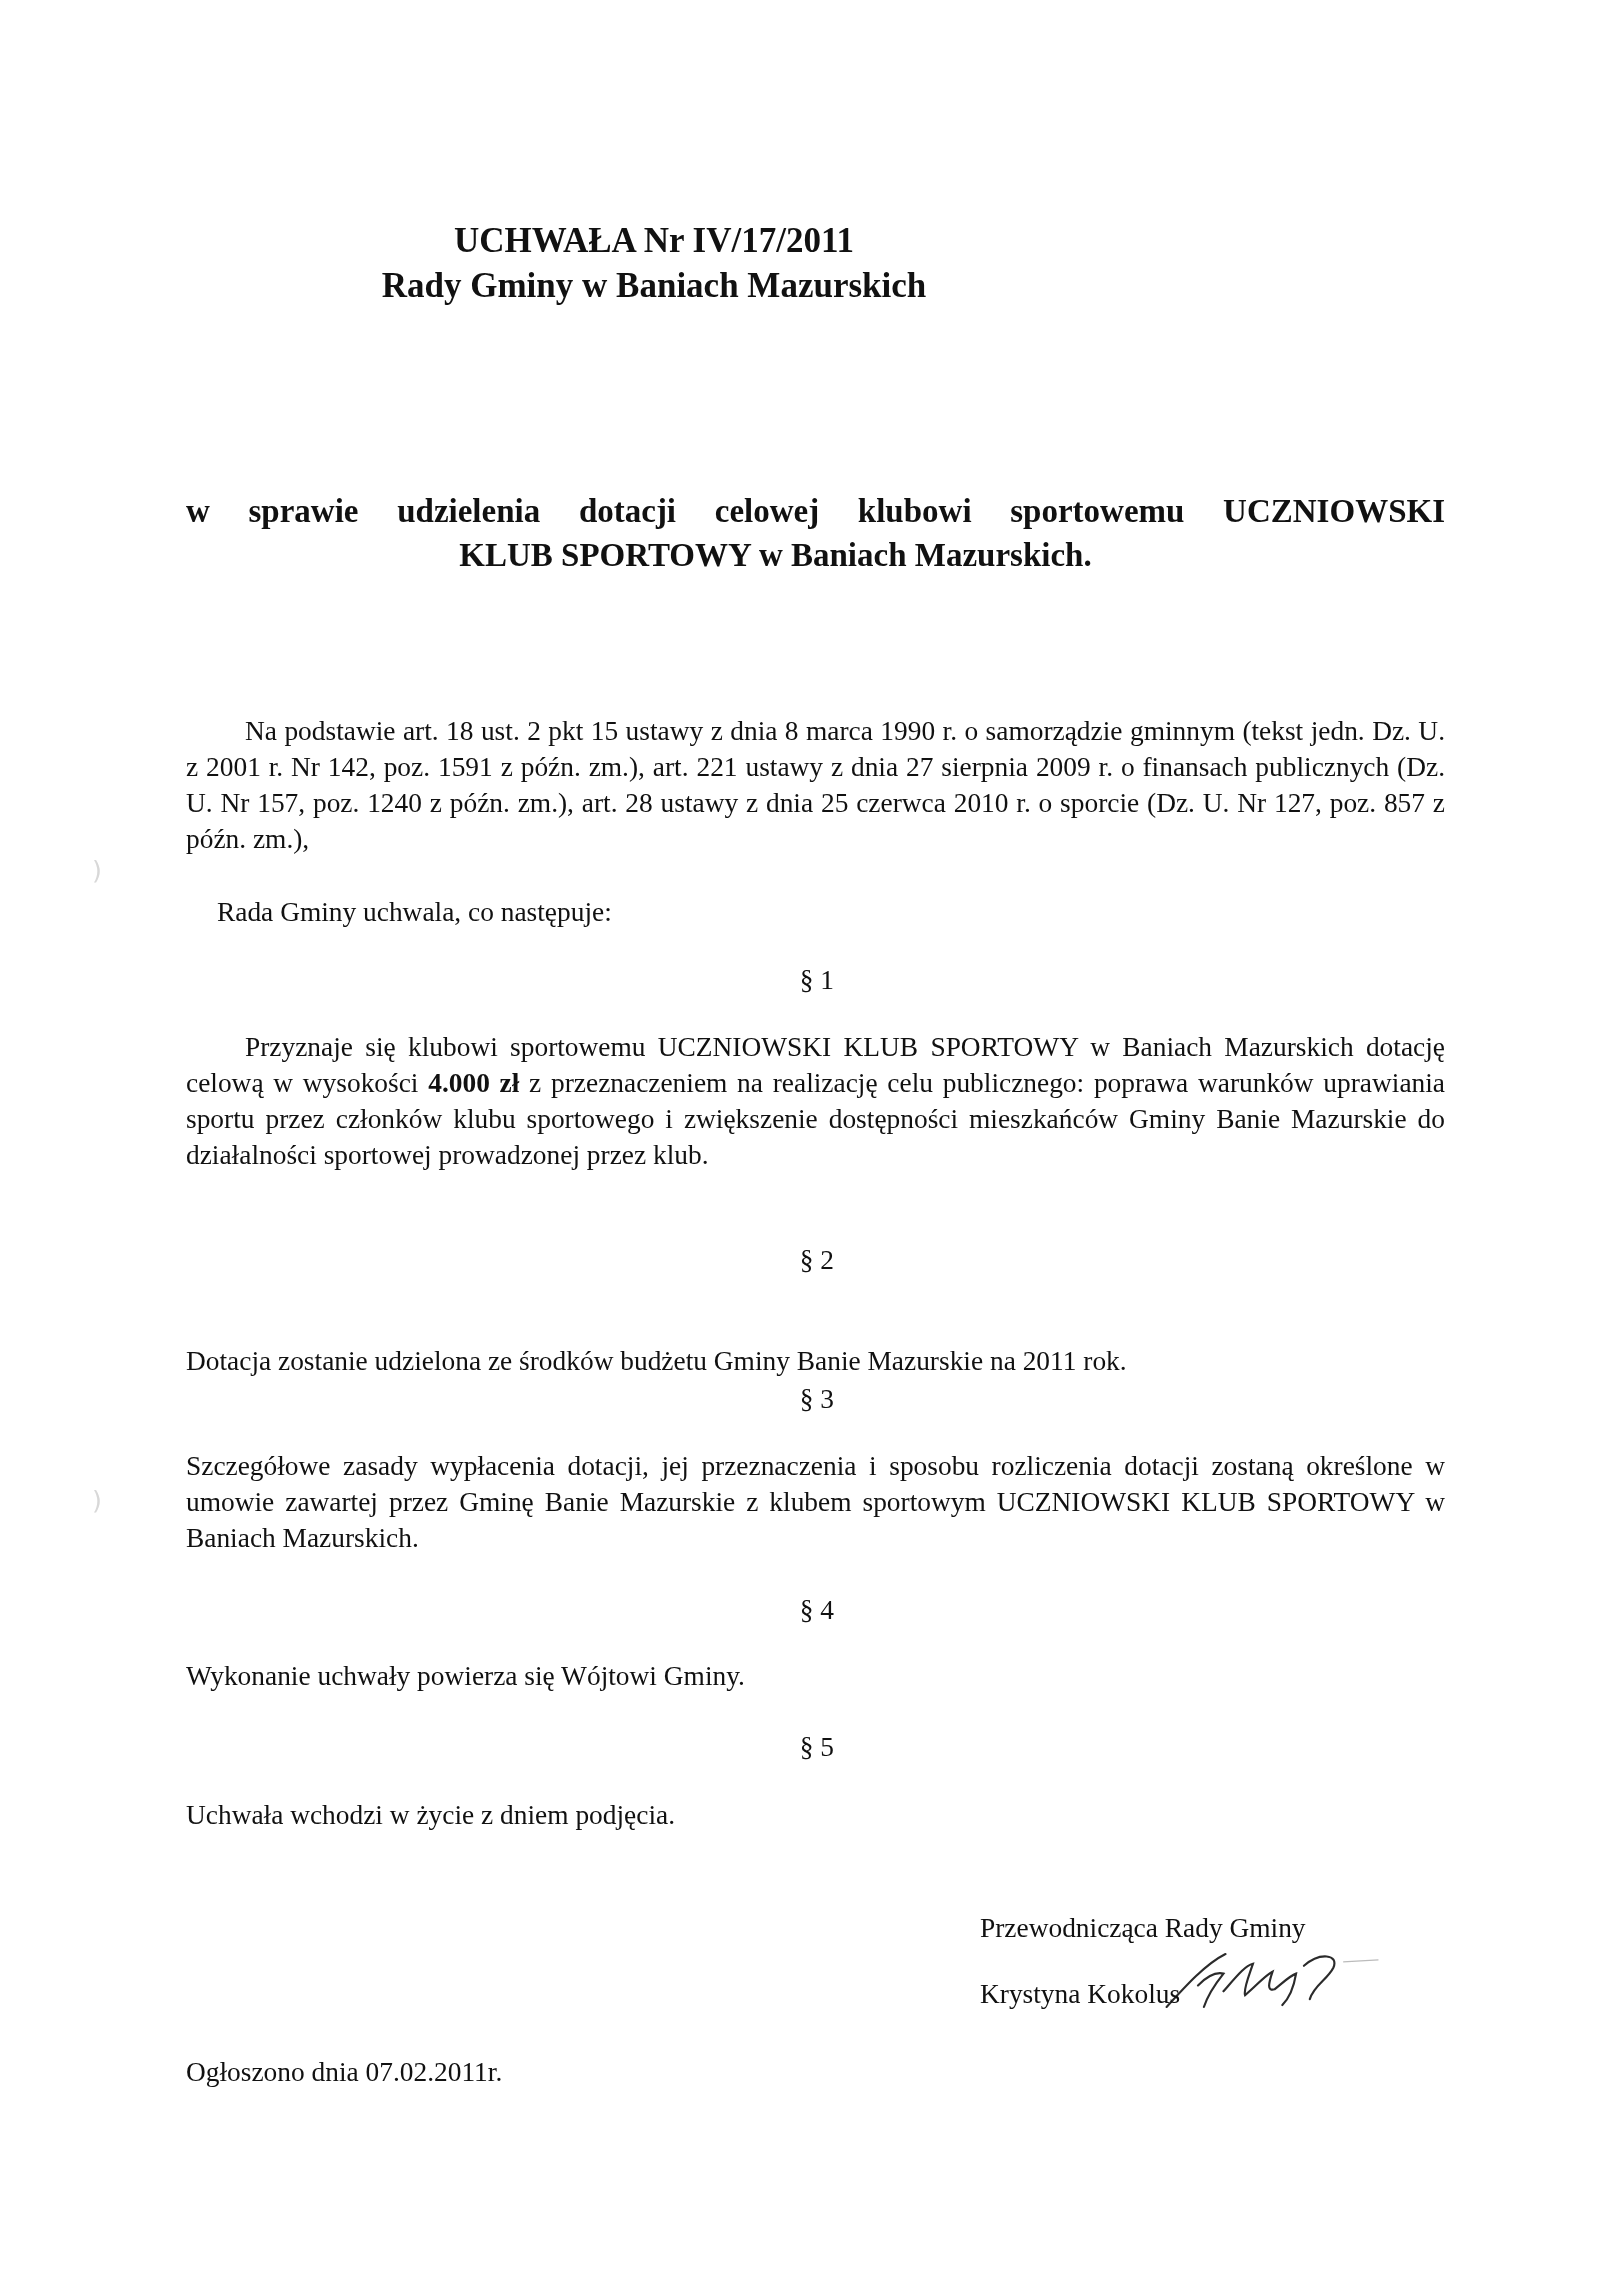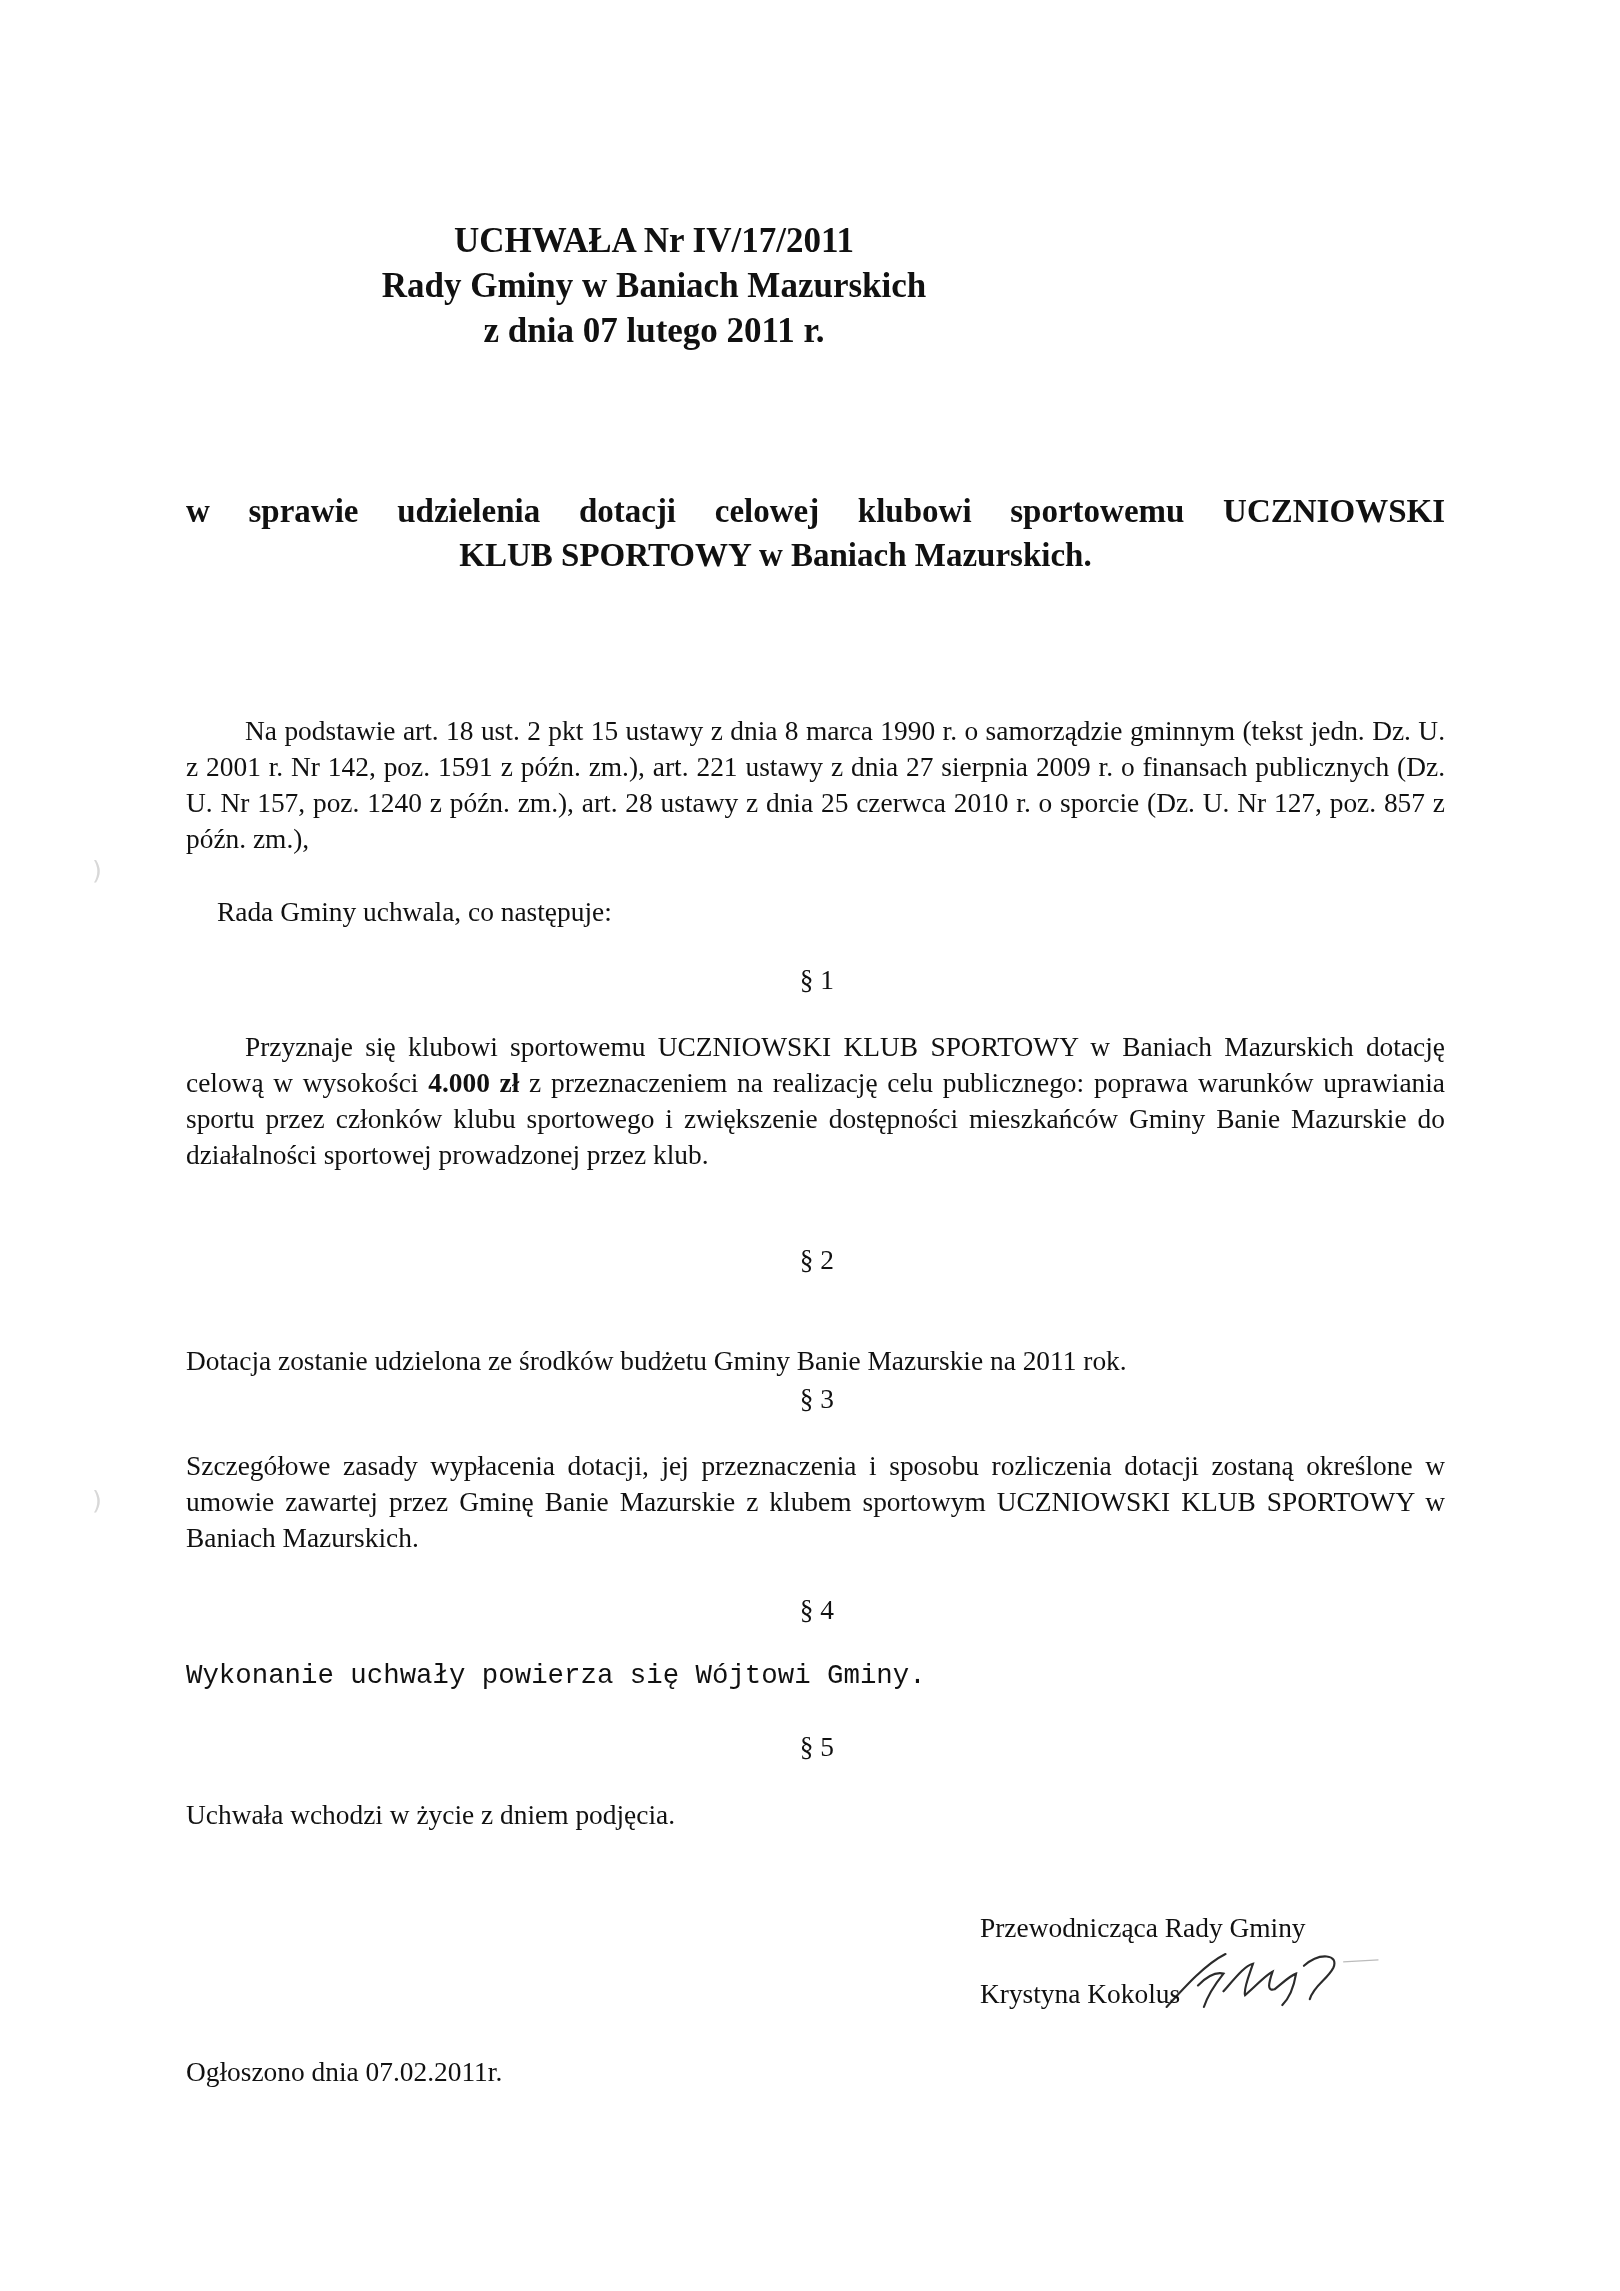--- a/index.html
+++ b/index.html
@@ -38,21 +38,20 @@
     left: 92px; font-size: 25.5px; color: #d8d8d8; font-family: "DejaVu Sans", sans-serif;
   }
   .signature-scribble { left: 1147px; top: 1946px; width: 255px; height: 69px; }
 </style>
 </head>
 <body>
 
 <div class="abs title-block">
   <div>UCHWAŁA Nr IV/17/2011</div>
   <div>Rady Gminy w Baniach Mazurskich</div>
-  <div>z dnia 07 lutego 2011 r.</div>
 </div>
 
 <div class="abs subject">w sprawie udzielenia dotacji celowej klubowi sportowemu UCZNIOWSKI</div>
 <div class="abs subject-line2">KLUB SPORTOWY w Baniach Mazurskich.</div>
 
 <div class="abs para indent" style="top:713px;">Na podstawie art. 18 ust. 2 pkt 15 ustawy z dnia 8 marca 1990 r. o samorządzie gminnym (tekst jedn. Dz. U. z 2001 r. Nr 142, poz. 1591 z późn. zm.), art. 221 ustawy z dnia 27 sierpnia 2009 r. o finansach publicznych (Dz. U. Nr 157, poz. 1240 z późn. zm.), art. 28 ustawy z dnia 25 czerwca 2010 r. o sporcie (Dz. U. Nr 127, poz. 857 z późn. zm.),</div>
 
 <div class="abs para" style="top:894px;margin-left:31px;">Rada Gminy uchwala, co następuje:</div>
 
 <div class="abs margin-mark" style="top:855px;">)</div>
@@ -61,21 +60,21 @@
 <div class="abs section" style="top:963px;">§ 1</div>
 <div class="abs para indent" style="top:1029px;"><span>Przyznaje się klubowi sportowemu UCZNIOWSKI KLUB SPORTOWY w Baniach Mazurskich dotację celową w wysokości </span><b>4.000 zł</b><span> z przeznaczeniem na realizację celu publicznego: poprawa warunków uprawiania sportu przez członków klubu sportowego i zwiększenie dostępności mieszkańców Gminy Banie Mazurskie do działalności sportowej prowadzonej przez klub.</span></div>
 
 <div class="abs section" style="top:1243px;">§ 2</div>
 <div class="abs para" style="top:1311px;margin-top:32px;">Dotacja zostanie udzielona ze środków budżetu Gminy Banie Mazurskie na 2011 rok.</div>
 
 <div class="abs section" style="top:1382px;">§ 3</div>
 <div class="abs para" style="top:1448px;">Szczegółowe zasady wypłacenia dotacji, jej przeznaczenia i sposobu rozliczenia dotacji zostaną określone w umowie zawartej przez Gminę Banie Mazurskie z klubem sportowym UCZNIOWSKI KLUB SPORTOWY w Baniach Mazurskich.</div>
 
 <div class="abs section" style="top:1593px;">§ 4</div>
-<div class="abs para" style="top:1658px;font-family:Liberation Mono, monospace;">Wykonanie uchwały powierza się Wójtowi Gminy.</div>
+<div class="abs para" style="top:1658px;">Wykonanie uchwały powierza się Wójtowi Gminy.</div>
 
 <div class="abs section" style="top:1730px;">§ 5</div>
 <div class="abs para" style="top:1797px;">Uchwała wchodzi w życie z dniem podjęcia.</div>
 
 <div class="abs sig" style="left:980px; width:451px; top:1909px;">Przewodnicząca Rady Gminy</div>
 <svg class="abs signature-scribble" viewBox="0 0 260 70">
   <path d="M20 62 C 40 40, 60 18, 80 8 M 52 40 C 62 30, 70 26, 78 28 C 70 38, 62 50, 58 62 M 78 46 C 92 30, 100 20, 108 18 C 104 30, 98 44, 100 50 C 112 40, 120 30, 128 26 C 124 38, 122 46, 130 44 C 140 36, 146 30, 152 28 C 150 40, 146 52, 138 60 M 160 20 C 176 6, 196 8, 190 22 C 184 34, 170 40, 166 54" fill="none" stroke="#2b2b2b" stroke-width="2.2" stroke-linecap="round"></path>
   <path d="M200 16 L 236 14" fill="none" stroke="#bbbbbb" stroke-width="1.2"></path>
 </svg>
 <div class="abs sig" style="left:980px; width:402px; top:1975px;">Krystyna Kokolus</div>

